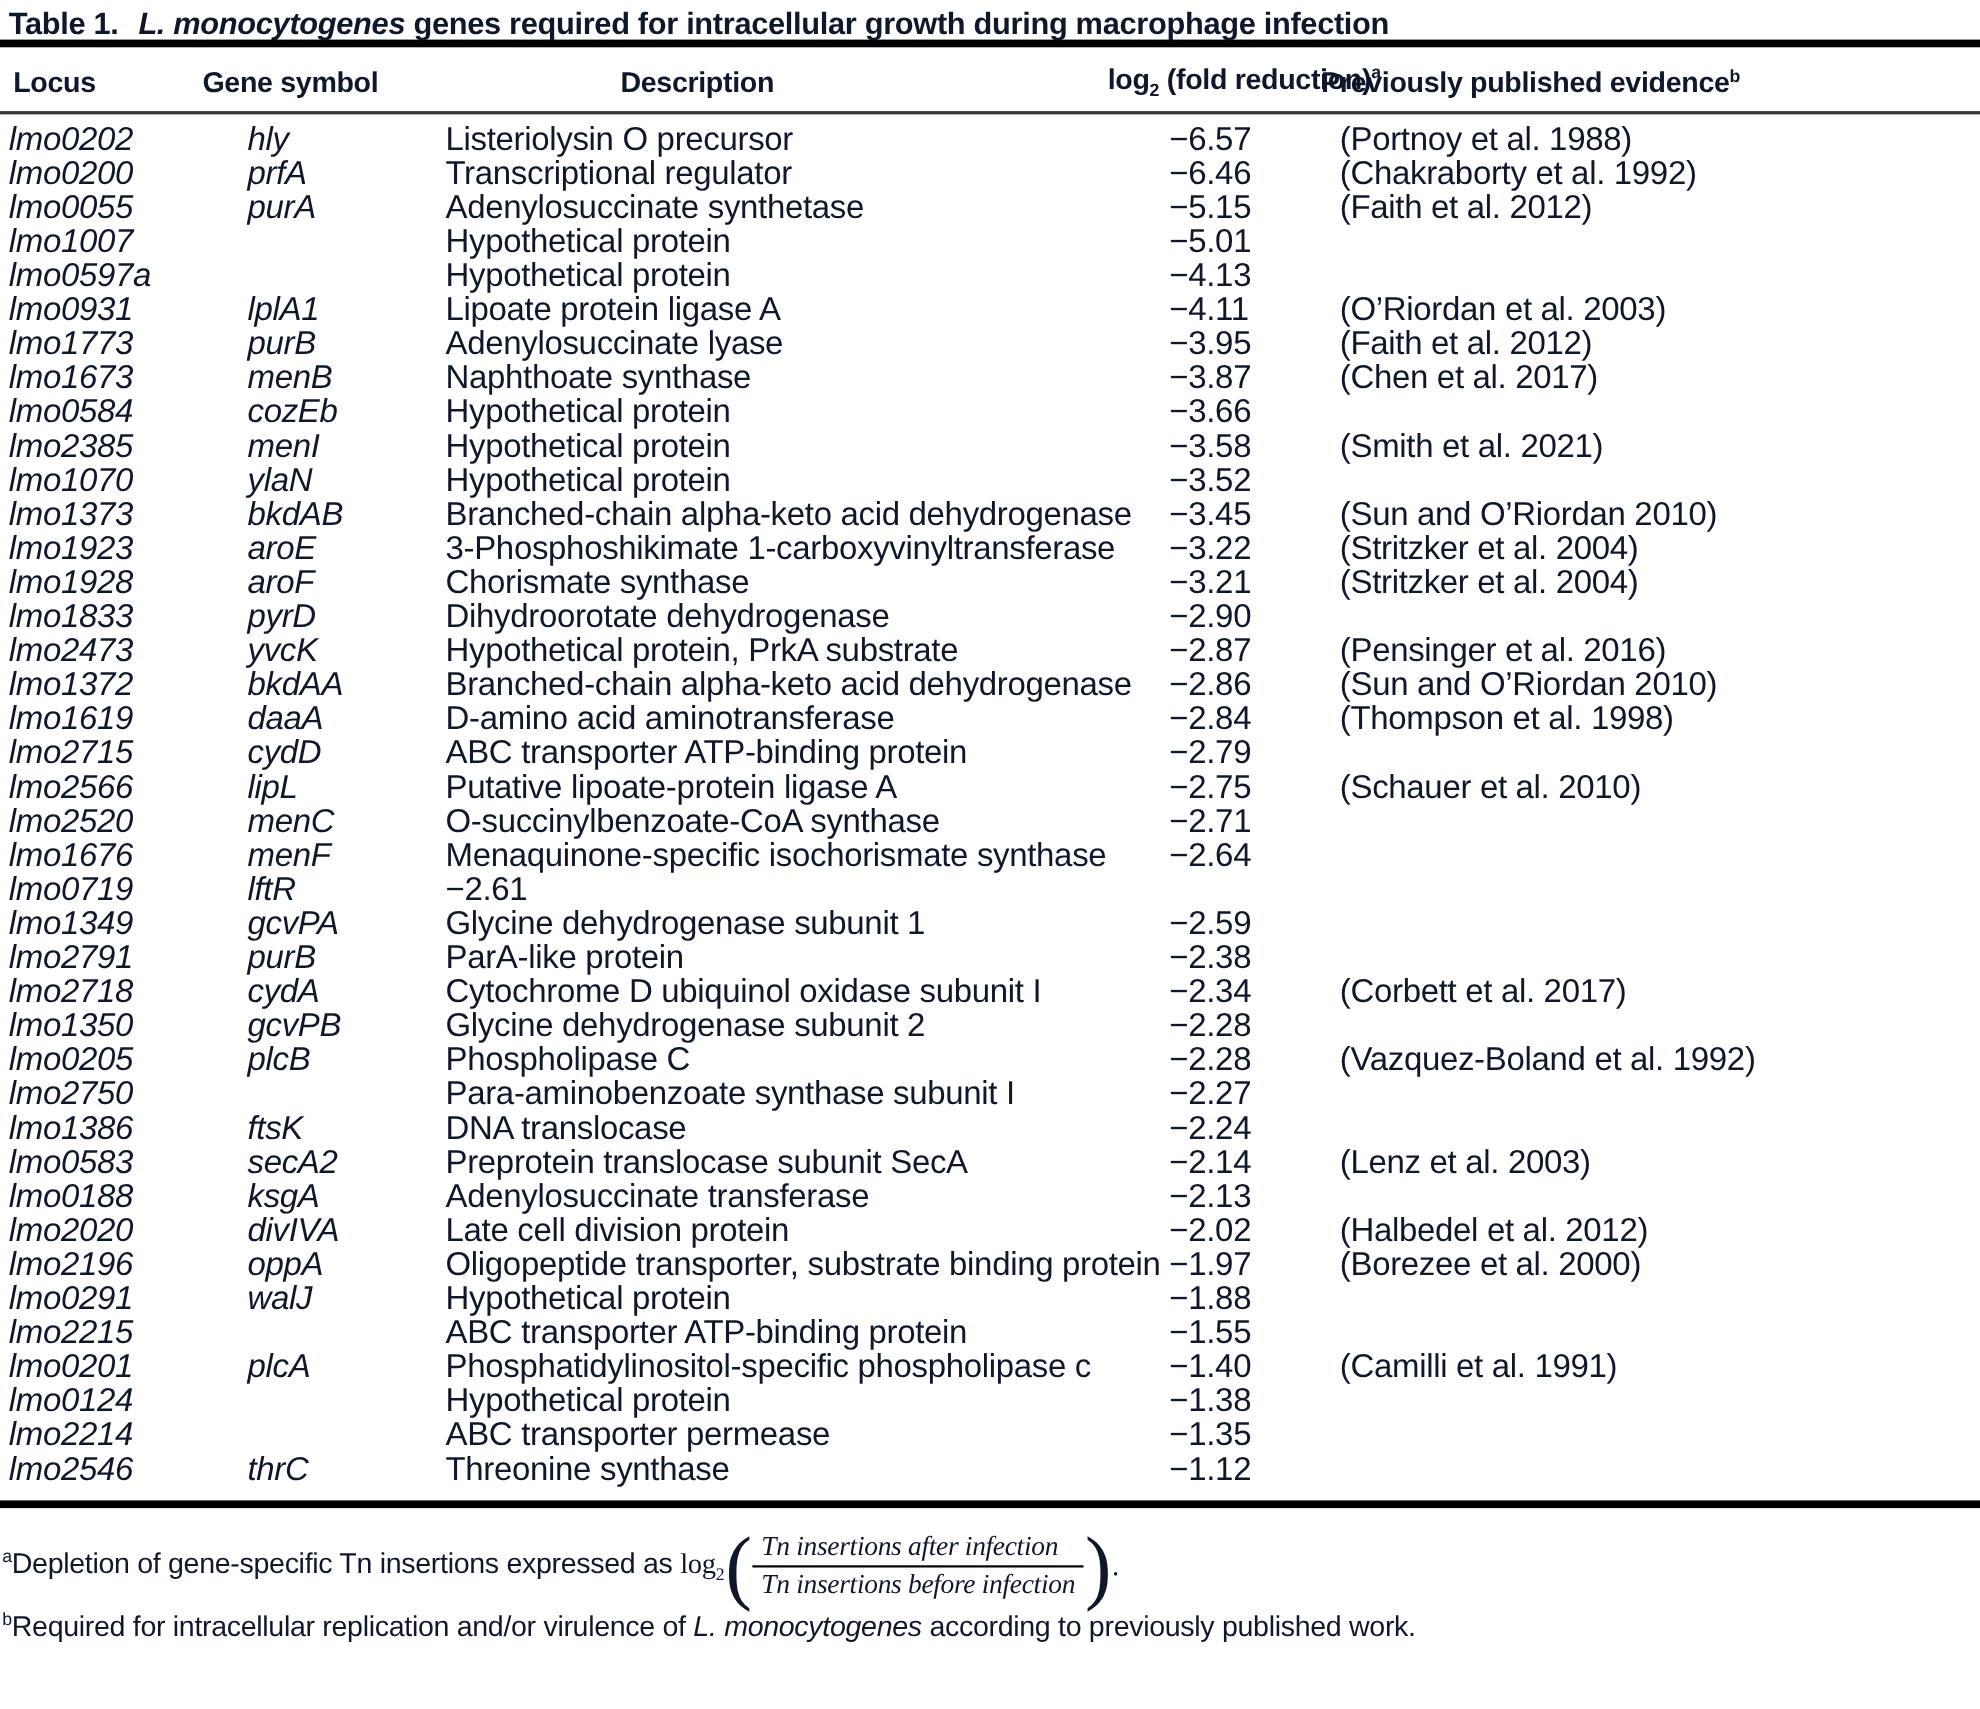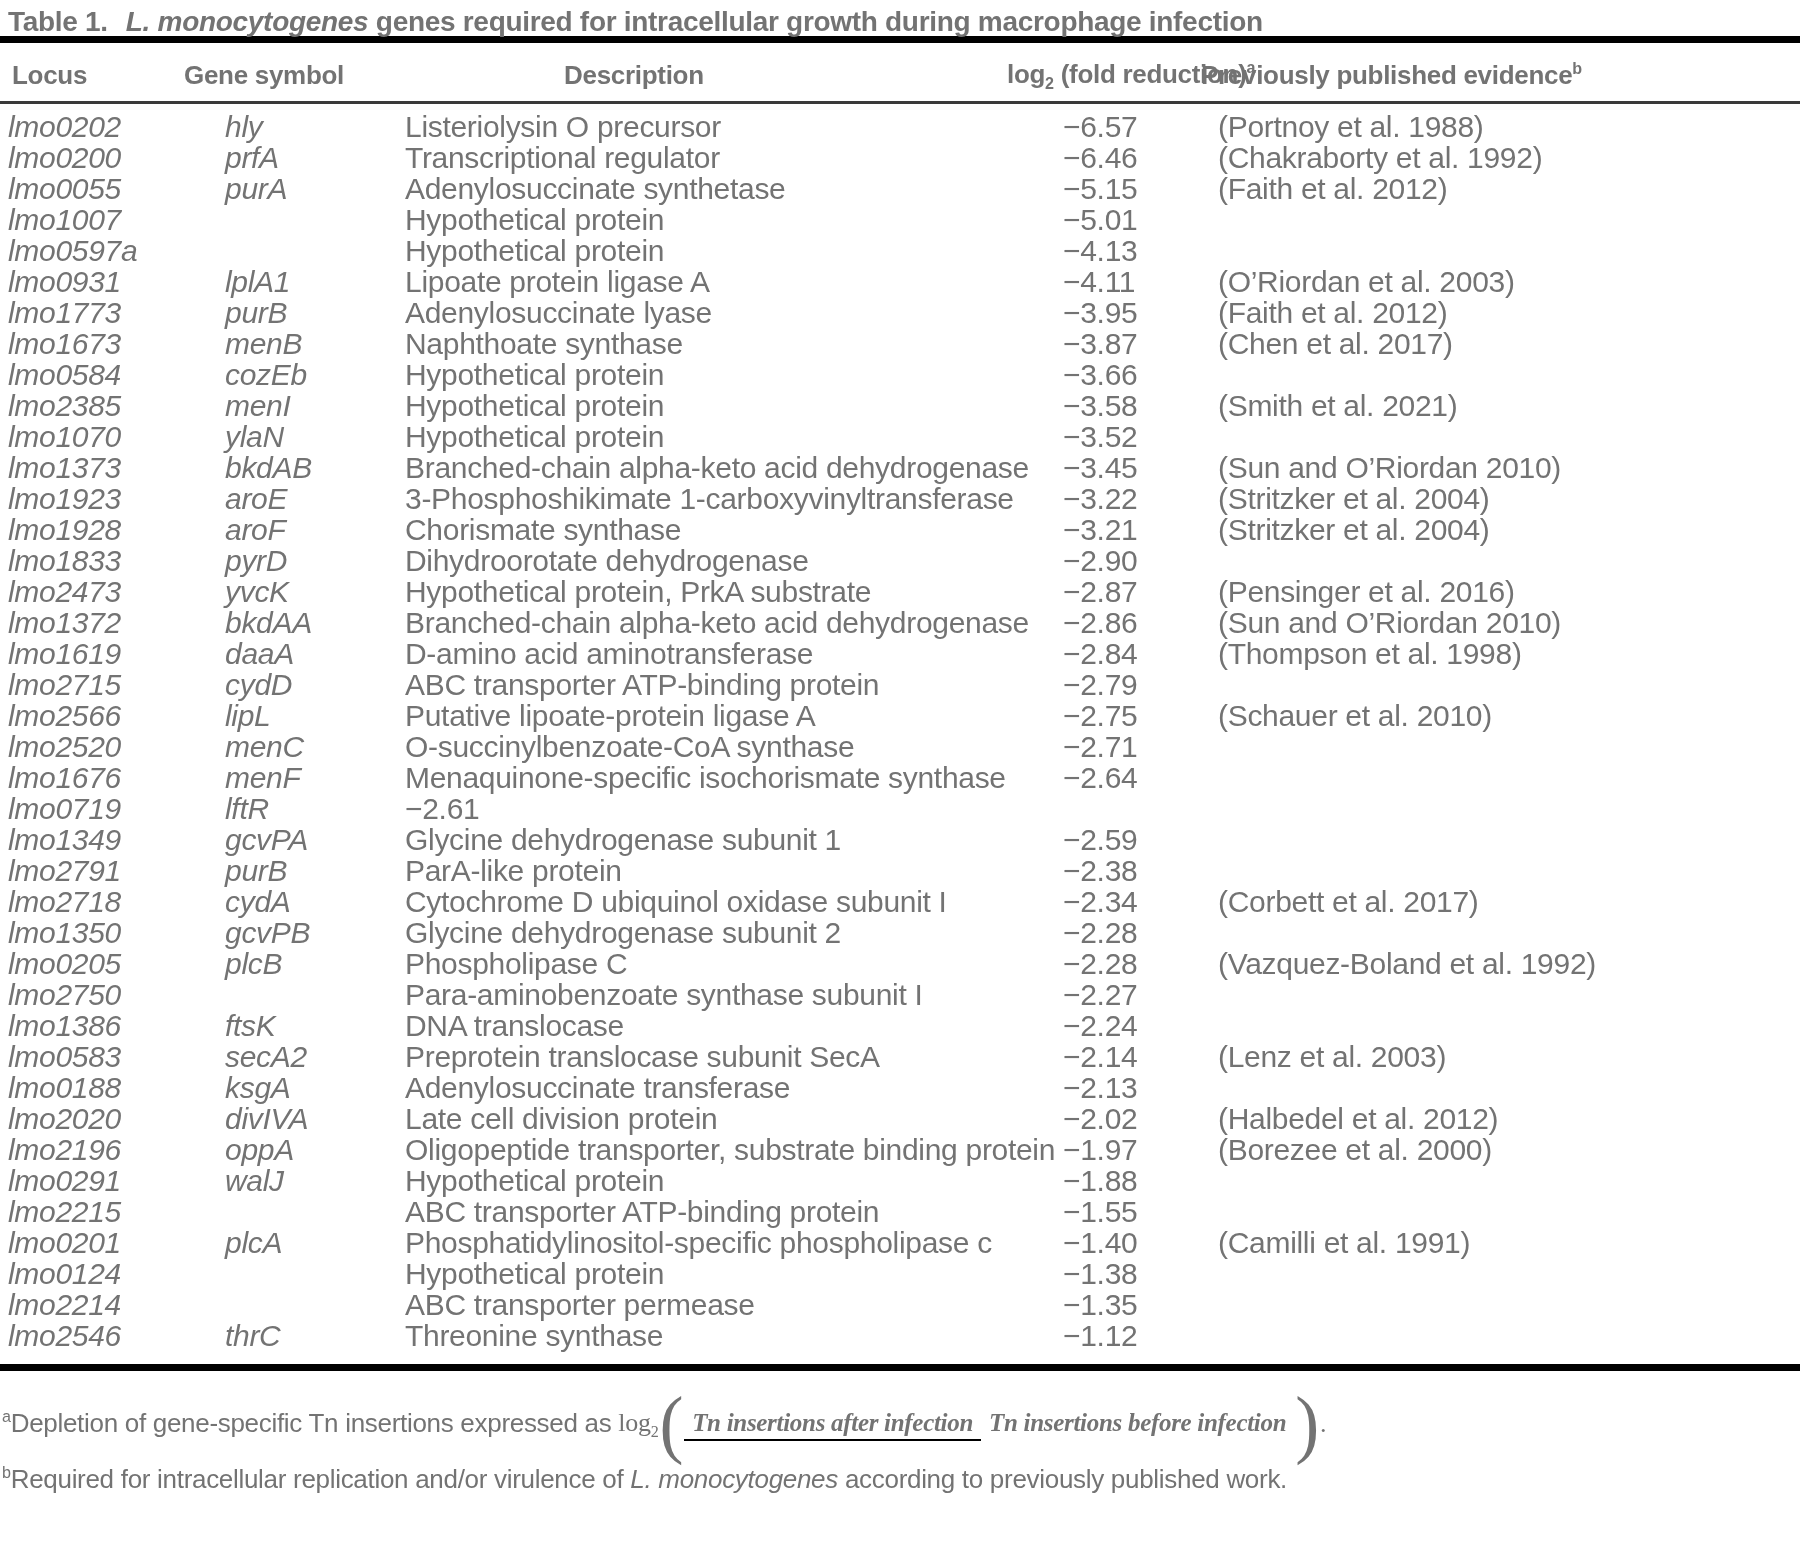--- a/index.html
+++ b/index.html
@@ -1,21 +1,21 @@
 <!DOCTYPE html>
 <html><head>
 <meta charset="utf-8">
 <style>
   * { margin:0; padding:0; box-sizing:border-box; }
   html,body { background:#fff; }
   .page {
     position:relative;
     width:1800px; height:1554px;
     background:#fff;
-    color:#737373;
+    color:#0f172a;
     font-family:"Liberation Sans", sans-serif;
     letter-spacing:-0.3px;
     overflow:hidden;
   }
   .title {
     padding:6px 0 0 8px;
     font-size:28px; font-weight:bold;
     height:36px;
   }
   .title .tlabel { margin-right:18px; }
@@ -57,27 +57,26 @@
   .fn-a sup, .fn-b sup { font-weight:normal; }
   .serif { font-family:"Liberation Serif", serif; }
   .paren {
     font-family:"Liberation Serif", serif;
     font-size:72px; font-weight:300;
     line-height:0;
     transform:scaleY(1.05);
     padding:0 1px;
   }
   .frac {
-    display:inline-flex; 
-    text-align:center;
+    display:inline-flex; flex-direction:column;
+    text-align:left;
     font-family:"Liberation Serif", serif;
     font-style:italic;
     font-size:25px;
     line-height:32px;
-    font-weight:bold;
   }
   .frac .num { border-bottom:2px solid #000; padding:0 8px; }
   .frac .den { padding:0 8px; }
   .fn-b { margin-top:0px; height:32px; }
   .fn-b .bitalic { font-style:italic; }
 </style>
 </head>
 <body>
 
 <div class="page">

